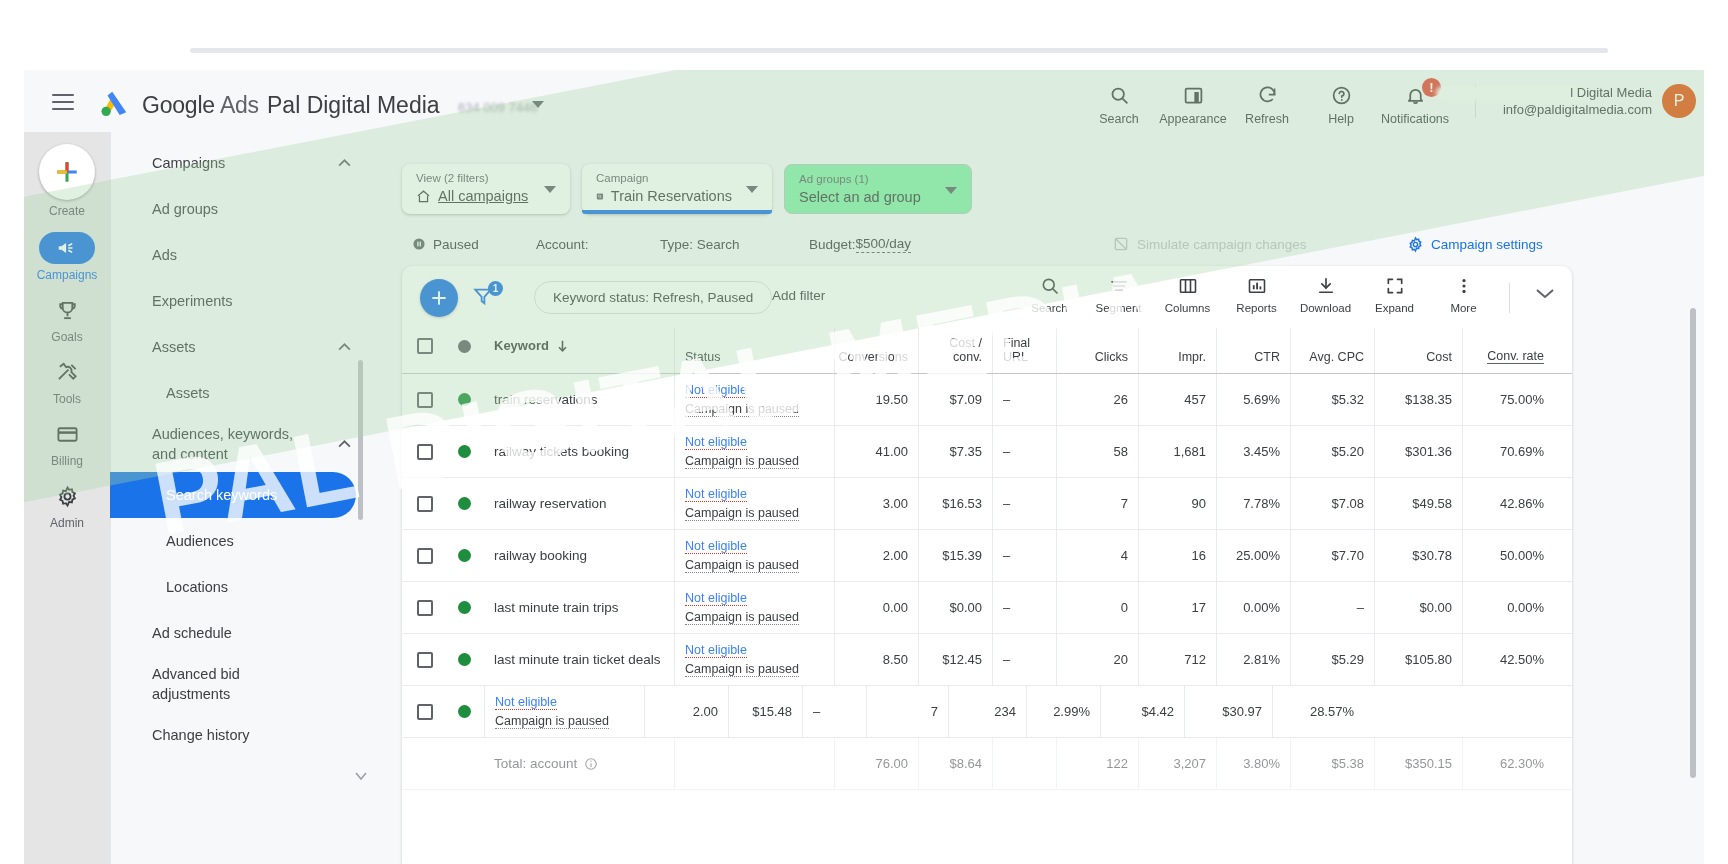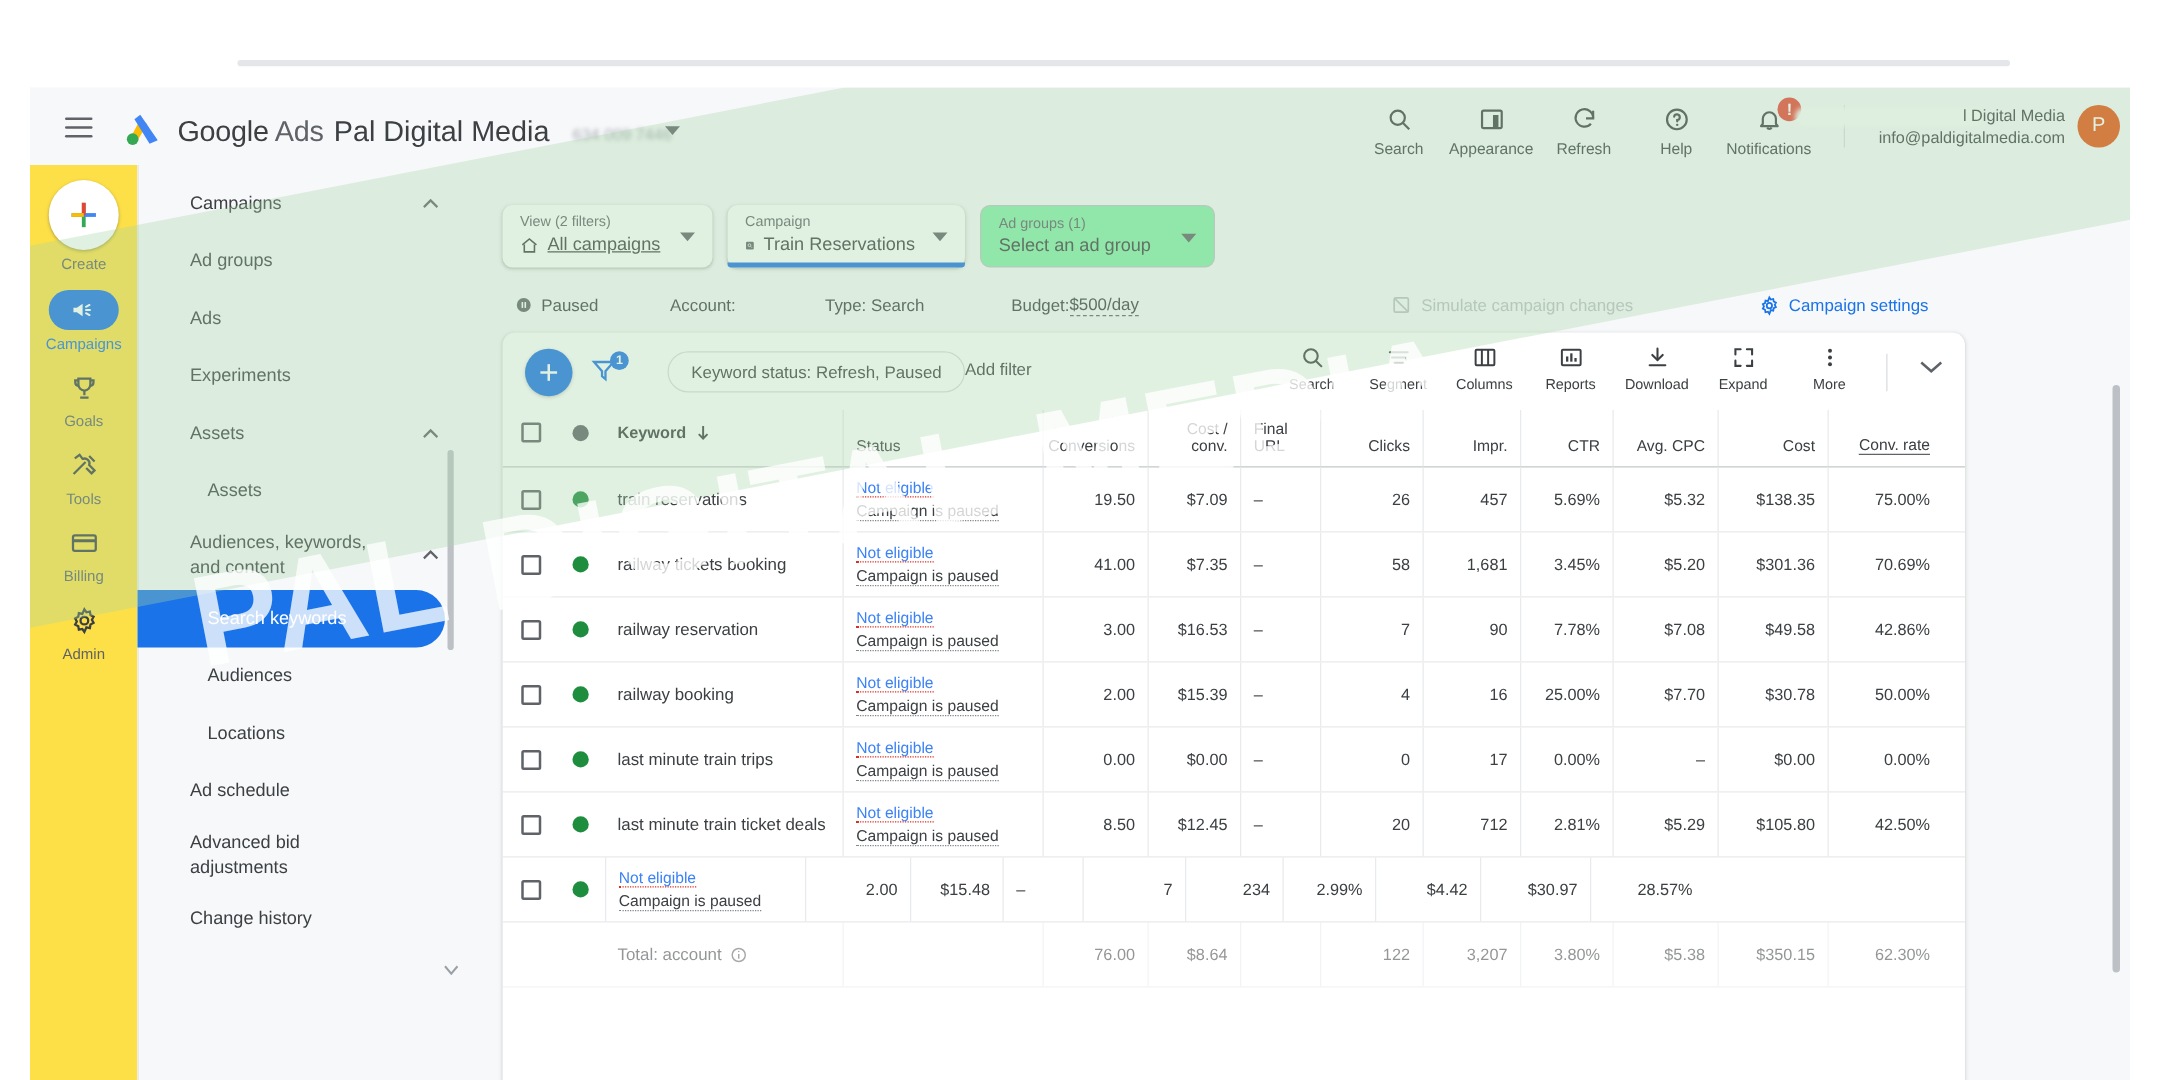--- a/index.html
+++ b/index.html
@@ -71,21 +71,21 @@
     position:absolute; right:118px; top:16px; width:150px; height:15px;
     background:#fbfbfc; border-radius:8px; filter:blur(2px);
   }
   .avatar {
     position:absolute; right:8px; top:14px; width:34px; height:34px; border-radius:50%;
     background:#e8500e; color:#fff; font-size:16px;
     display:flex; align-items:center; justify-content:center; cursor:pointer;
   }
 
   
-  .rail { position:absolute; left:0; top:62px; width:86px; height:732px; background:#fde047; }
+  .rail { position:absolute; left:0; top:62px; width:86px; height:732px; background:#e5e5e5; }
   .rail-item {
     width:86px; display:flex; flex-direction:column; align-items:center; cursor:pointer;
     margin-bottom:10px;
   }
   .rail-item .lbl { font-size:12px; color:#5f6368; margin-top:4px; }
   .rail-create-circle {
     width:56px; height:56px; border-radius:50%; background:#fff;
     box-shadow:0 1px 3px rgba(60,64,67,.3), 0 1px 2px rgba(60,64,67,.15);
     display:flex; align-items:center; justify-content:center;
   }

